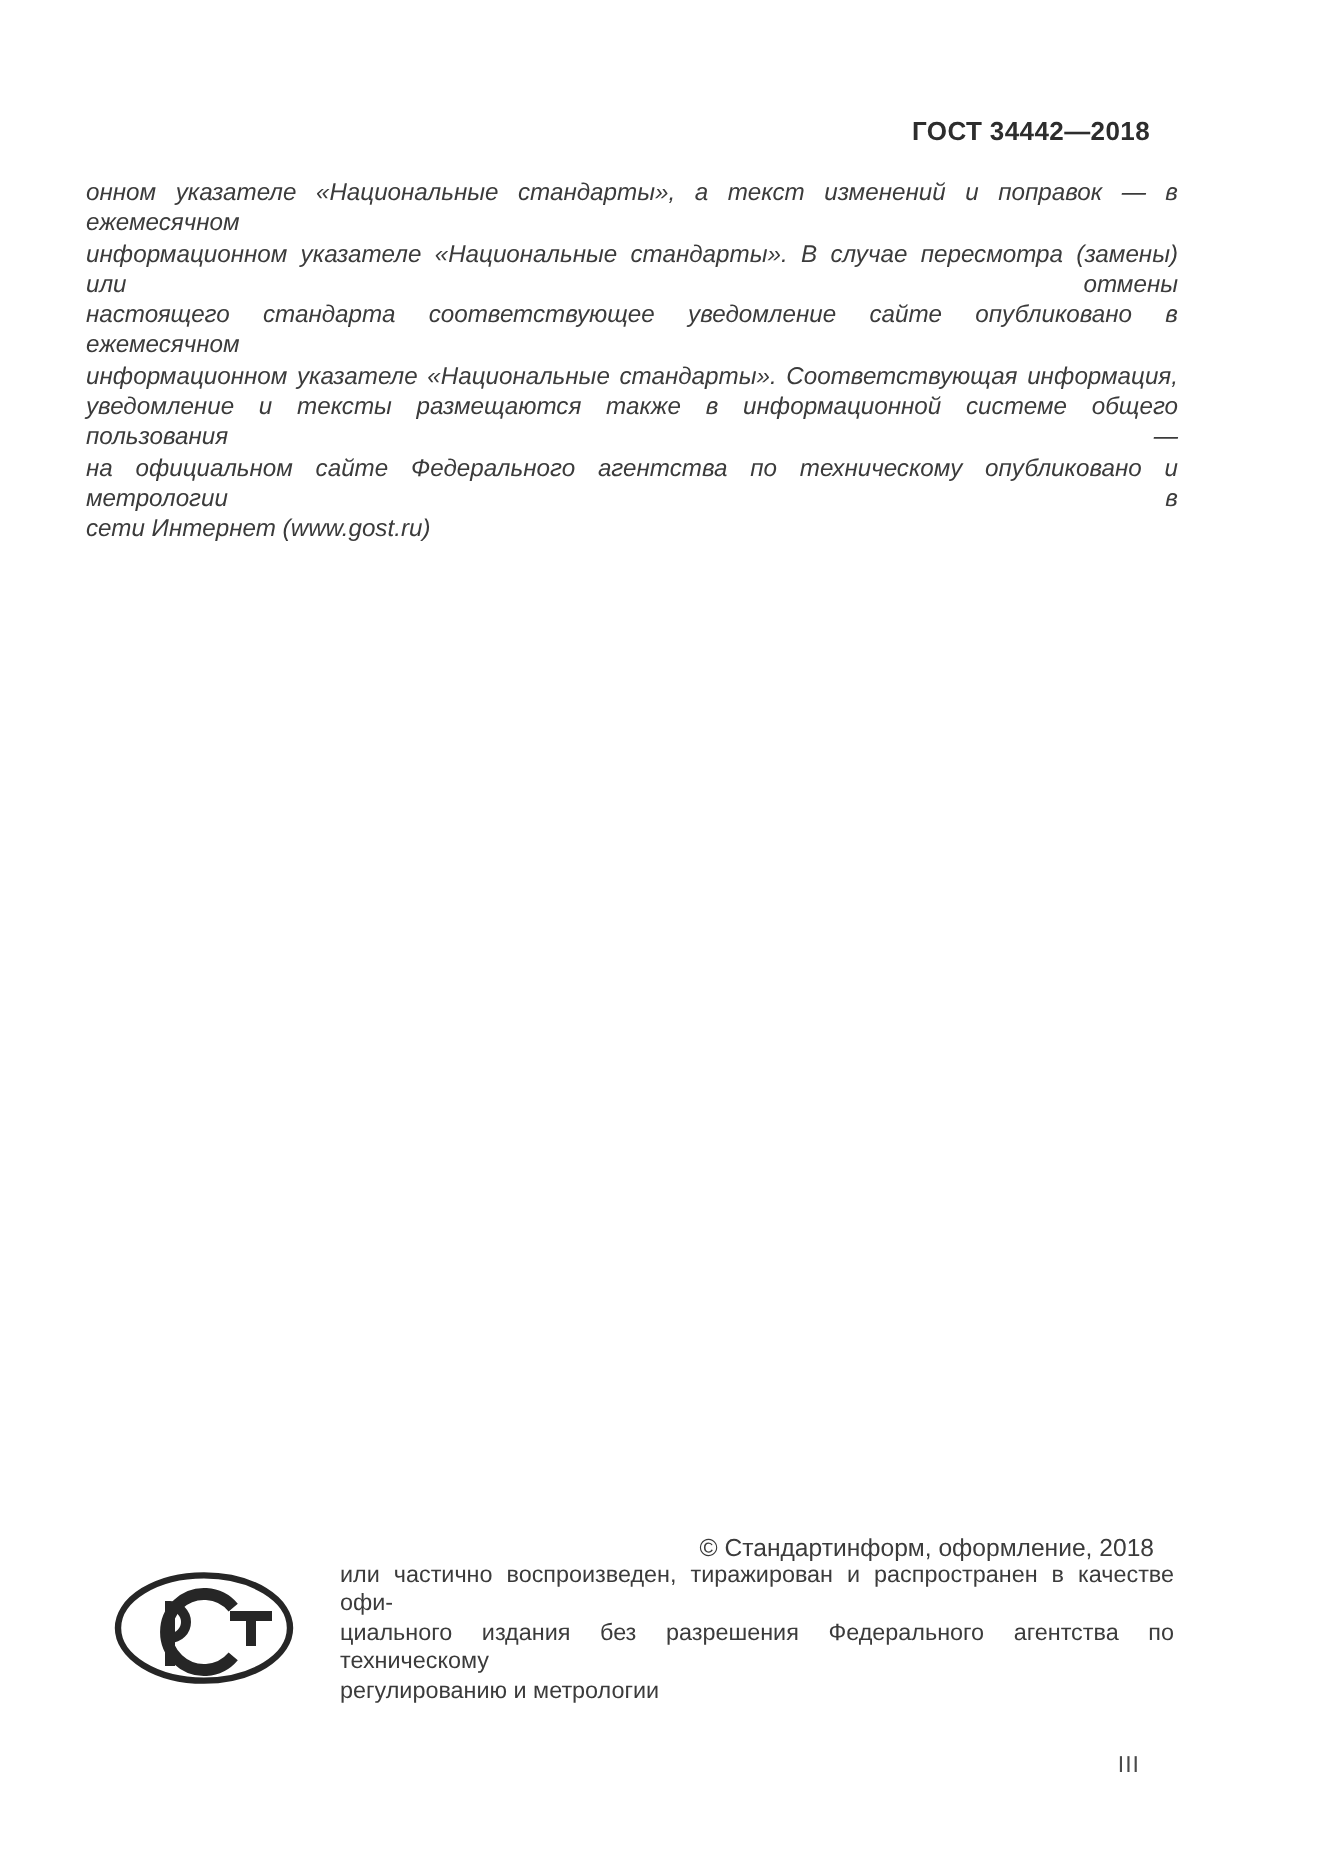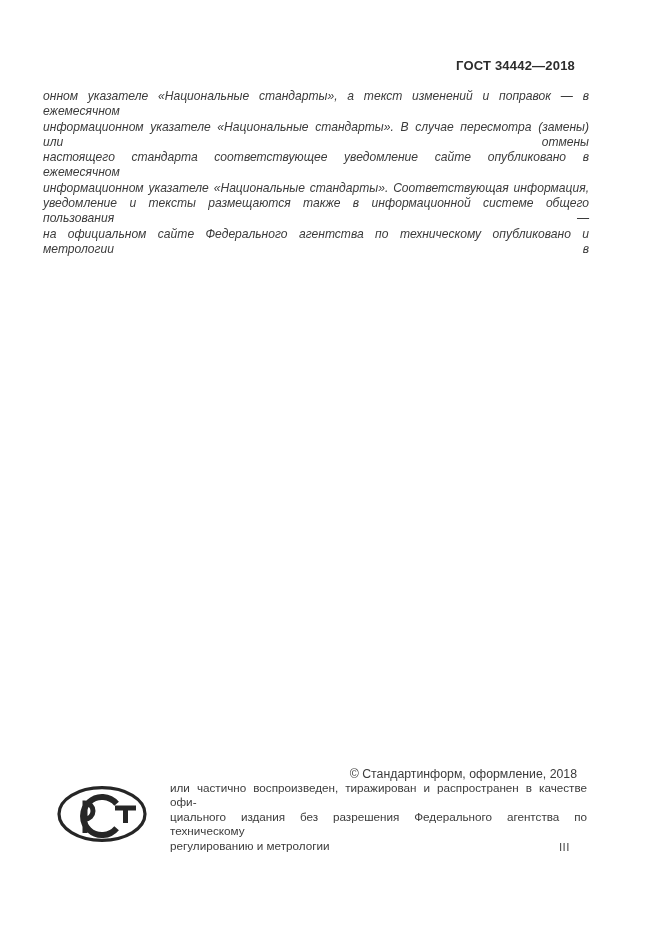--- a/index.html
+++ b/index.html
@@ -39,38 +39,39 @@
   .restriction{
     position:absolute;left:170px;top:781px;width:417px;
     font-size:11.7px;line-height:14.4px;color:var(--text);
   }
   .restriction .line.first{text-indent:28px;}
   .logo{
     position:absolute;left:57px;top:786px;width:90px;height:56px;
   }
   .logo svg{display:block;width:100%;height:100%;}
   .page-number{
-    position:absolute;top:841px;right:82px;
+    position:absolute;top:877px;right:82px;
     font-size:11.5px;color:#4a4a4a;letter-spacing:.5px;
   }
 </style>
 </head>
 <body>
 
 <div class="page">
 
   <div class="doc-number">ГОСТ 34442—2018</div>
 
   <div class="notice para">
       <div class="line">онном указателе «Национальные стандарты», а текст изменений и поправок — в ежемесячном</div>
       <div class="line">информационном указателе «Национальные стандарты». В случае пересмотра (замены) или отмены</div>
       <div class="line">настоящего стандарта соответствующее уведомление сайте опубликовано в ежемесячном</div>
       <div class="line">информационном указателе «Национальные стандарты». Соответствующая информация,</div>
       <div class="line">уведомление и тексты размещаются также в информационной системе общего пользования —</div>
       <div class="line">на официальном сайте Федерального агентства по техническому опубликовано и метрологии в</div>
+      <div class="line last">сети Интернет (www.gost.ru)</div>
     </div>
 
   <div class="copyright">© Стандартинформ, оформление, 2018</div>
 
   <div class="logo">
     <svg viewBox="0 0 90 56" xmlns="http://www.w3.org/2000/svg" aria-hidden="true">
       <g fill="none" stroke="#262626">
 
         <ellipse cx="45" cy="28" rx="43" ry="26.3" stroke-width="3.2"></ellipse>
 

